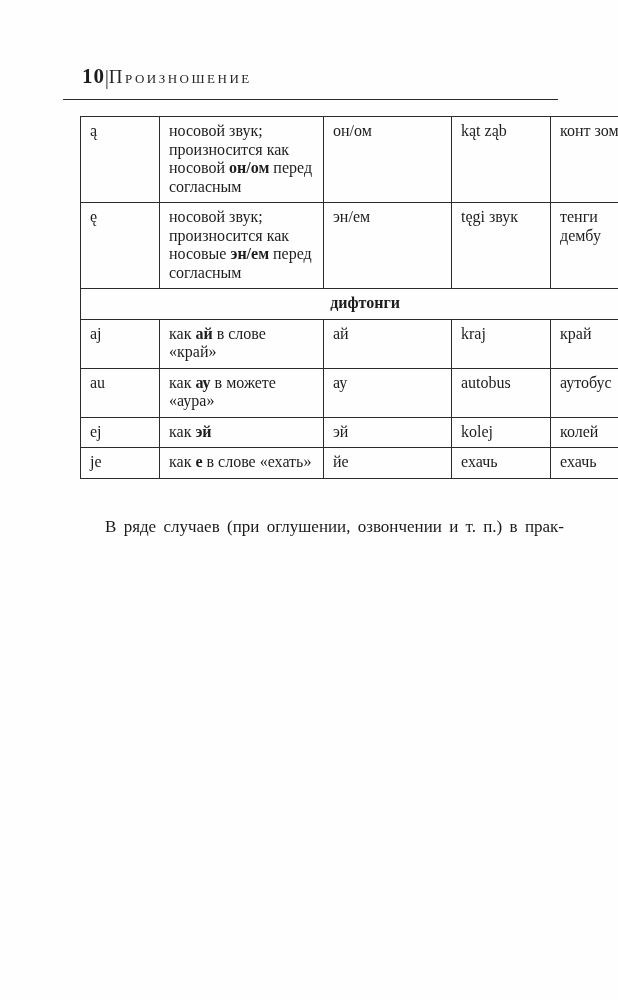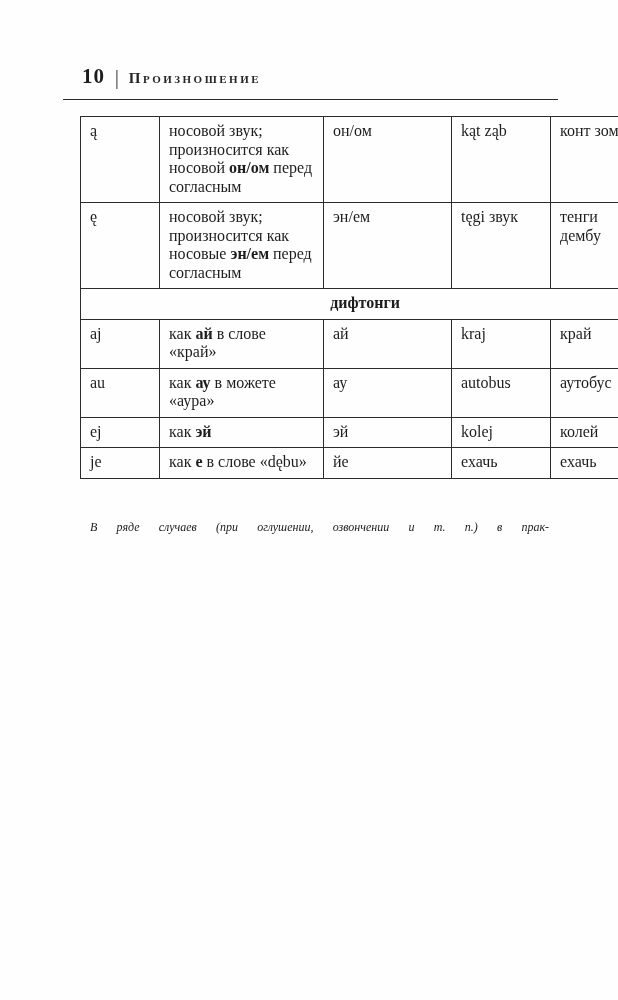--- a/index.html
+++ b/index.html
@@ -20,39 +20,37 @@
     position: absolute;
     left: 63px;
     top: 64px;
     width: 495px;
   }
   
   .runhead {
     display: flex;
     align-items: baseline;
     padding-left: 19px;
-    gap: 10px;
   }
   .runhead .pageno {
     font-weight: bold;
     font-size: 21px;
     letter-spacing: 1px;
   }
   .runhead .sep {
     font-size: 19px;
     font-weight: 300;
     color: #2a2a2a;
     transform: scaleY(1.15);
   }
   .runhead .title {
     font-variant: small-caps;
-    font-size: 15px;
+    font-size: 19px;
     letter-spacing: 2.5px;
     color: #262626;
-    font-weight: bold;
   }
   .runhead-rule {
     border: none;
     border-top: 1.6px solid #2a2a2a;
     margin: 10px 0 0 0;
     width: 495px;
   }
   
   table.pron {
     border-collapse: collapse;
@@ -74,26 +72,25 @@
   td.col-example { width: 81px;  }
   td.col-extrans { width: 80px;  }
   td.section-cell {
     text-align: center;
     font-weight: bold;
     padding: 3px 4px 4px 4px;
   }
   table.pron b { font-weight: bold; }
   
   .bodytext {
-    margin: 37px 0 0 8px;
+    margin: 37px 0 0 23px;
     width: 478px;
-    font-size: 12px;
+    font-size: 17px;
     line-height: 22px;
     color: #1a1a1a;
-    font-style: italic;
   }
   .bodytext .line {
     text-align: justify;
     text-align-last: justify;
     white-space: nowrap;
   }
   .bodytext .line.first { text-indent: 19px; }
   .bodytext .line.last  { text-align-last: left; }
 </style>
 </head>
@@ -144,21 +141,21 @@
           </tr>
           <tr>
             <td class="col-letter">ej</td>
             <td class="col-desc"><span>как </span><b>эй</b></td>
             <td class="col-trans">эй</td>
             <td class="col-example">kolej</td>
             <td class="col-extrans">колей</td>
           </tr>
           <tr>
             <td class="col-letter">je</td>
-            <td class="col-desc"><span>как </span><b>е</b><span> в слове «dębu»</span></td>
+            <td class="col-desc"><span>как </span><b>е</b><span> в слове «ехать»</span></td>
             <td class="col-trans">йе</td>
             <td class="col-example">ехачь</td>
             <td class="col-extrans">ехачь</td>
           </tr>
         </tbody>
     </table>
 
     <div class="bodytext">
         <div class="line first">В ряде случаев (при оглушении, озвончении и т. п.) в прак-</div>
       </div>

